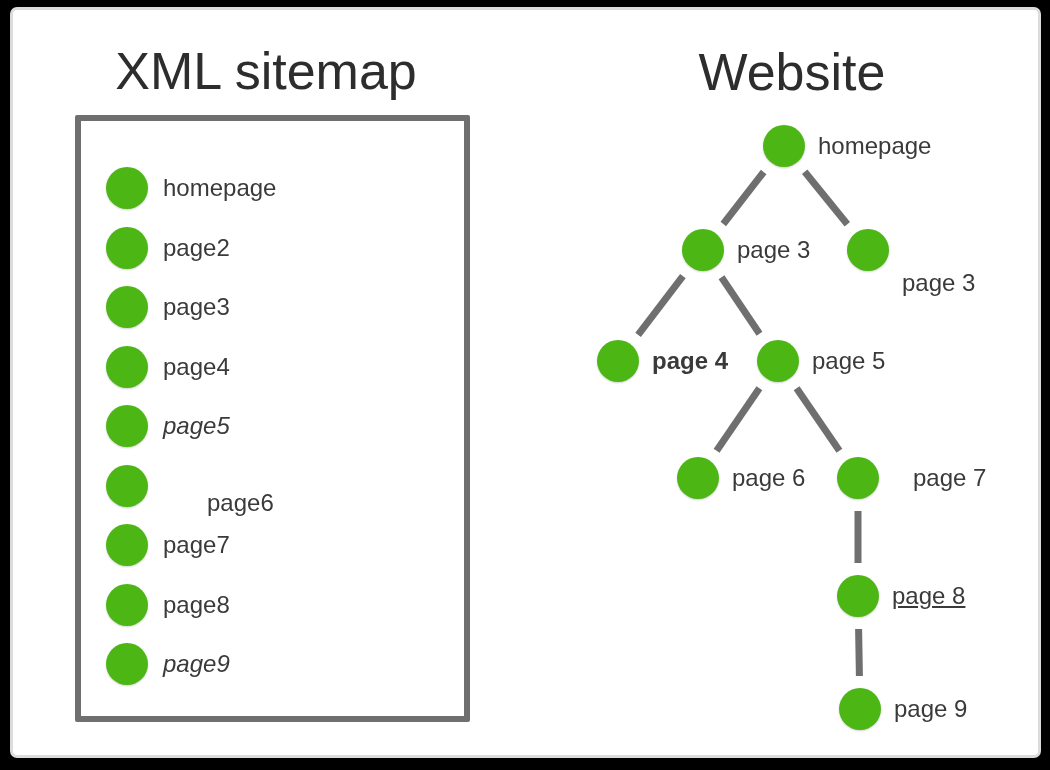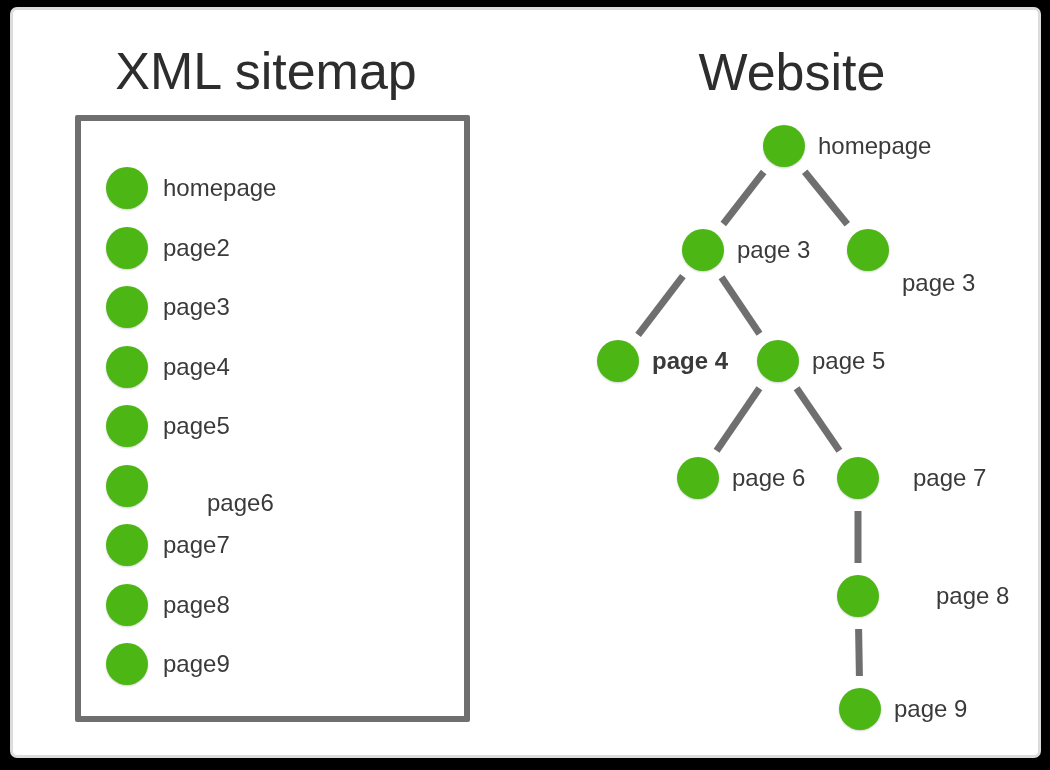--- a/index.html
+++ b/index.html
@@ -86,29 +86,29 @@
   <div id="sitemap-list">
       <div class="dot" style="left: 106px; top: 167px;"></div>
       <div class="item-label" style="left: 163px; top: 188px;">homepage</div>
       <div class="dot" style="left: 106px; top: 226.5px;"></div>
       <div class="item-label" style="left: 163px; top: 247.5px;">page2</div>
       <div class="dot" style="left: 106px; top: 286px;"></div>
       <div class="item-label" style="left: 163px; top: 307px;">page3</div>
       <div class="dot" style="left: 106px; top: 345.5px;"></div>
       <div class="item-label" style="left: 163px; top: 366.5px;">page4</div>
       <div class="dot" style="left: 106px; top: 405px;"></div>
-      <div class="item-label" style="left: 163px; top: 426px;">page5</div>
+      <div class="item-label" style="left: 163px; top: 426px; font-style: italic;">page5</div>
       <div class="dot" style="left: 106px; top: 464.5px;"></div>
       <div class="item-label" style="left: 163px; top: 503px; margin-left: 44px;">page6</div>
       <div class="dot" style="left: 106px; top: 524px;"></div>
       <div class="item-label" style="left: 163px; top: 545px;">page7</div>
       <div class="dot" style="left: 106px; top: 583.5px;"></div>
       <div class="item-label" style="left: 163px; top: 604.5px;">page8</div>
       <div class="dot" style="left: 106px; top: 643px;"></div>
-      <div class="item-label" style="left: 163px; top: 664px;">page9</div>
+      <div class="item-label" style="left: 163px; top: 664px; font-style: italic;">page9</div>
     </div>
 
   <svg class="edges" id="tree-edges" width="1050" height="770" viewBox="0 0 1050 770">
       <line x1="763.7" y1="172.0" x2="723.3" y2="224.0" stroke="#6f6f6f" stroke-width="7" stroke-linecap="butt"></line>
       <line x1="804.7" y1="171.7" x2="847.3" y2="224.3" stroke="#6f6f6f" stroke-width="7" stroke-linecap="butt"></line>
       <line x1="682.9" y1="276.2" x2="638.1" y2="334.8" stroke="#6f6f6f" stroke-width="7" stroke-linecap="butt"></line>
       <line x1="721.5" y1="277.3" x2="759.5" y2="333.7" stroke="#6f6f6f" stroke-width="7" stroke-linecap="butt"></line>
       <line x1="759.4" y1="388.2" x2="716.6" y2="450.8" stroke="#6f6f6f" stroke-width="7" stroke-linecap="butt"></line>
       <line x1="796.6" y1="388.2" x2="839.4" y2="450.8" stroke="#6f6f6f" stroke-width="7" stroke-linecap="butt"></line>
       <line x1="858.0" y1="511.0" x2="858.0" y2="563.0" stroke="#6f6f6f" stroke-width="7" stroke-linecap="butt"></line>
@@ -124,17 +124,17 @@
       <div class="node-label" style="left: 902px; top: 250px; margin-top: 33px;">page 3</div>
       <div class="dot" style="left: 597px; top: 340px;"></div>
       <div class="node-label" style="left: 652px; top: 361px; font-weight: bold;">page 4</div>
       <div class="dot" style="left: 757px; top: 340px;"></div>
       <div class="node-label" style="left: 812px; top: 361px;">page 5</div>
       <div class="dot" style="left: 677px; top: 457px;"></div>
       <div class="node-label" style="left: 732px; top: 478px;">page 6</div>
       <div class="dot" style="left: 837px; top: 457px;"></div>
       <div class="node-label" style="left: 892px; top: 478px; margin-left: 21px;">page 7</div>
       <div class="dot" style="left: 837px; top: 575px;"></div>
-      <div class="node-label" style="left: 936px; top: 596px;">page 8</div>
+      <div class="node-label" style="left: 892px; top: 596px; text-decoration: underline;">page 8</div>
       <div class="dot" style="left: 839px; top: 688px;"></div>
       <div class="node-label" style="left: 894px; top: 709px;">page 9</div>
     </div>
 </div>
 
 </body></html>

